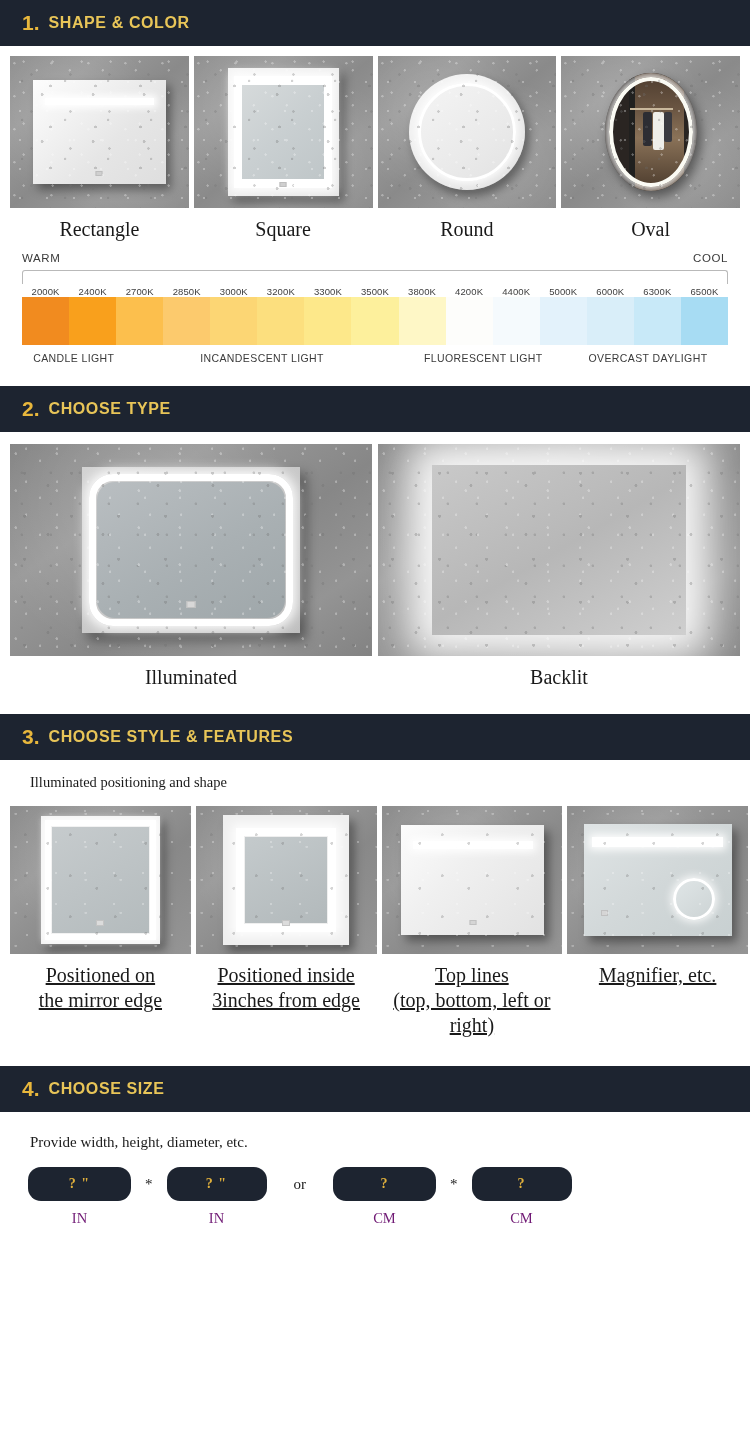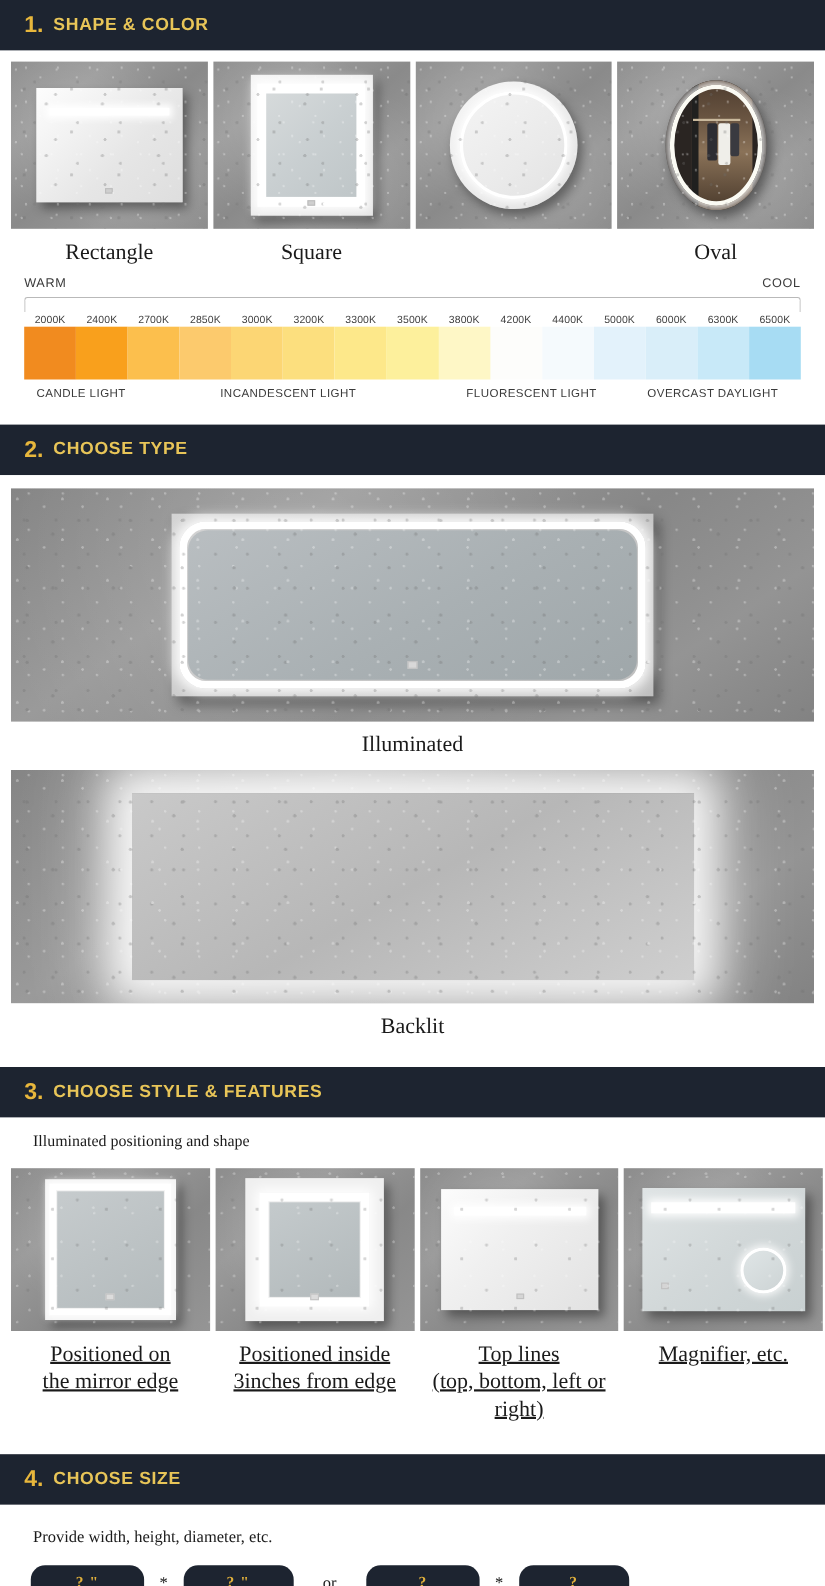--- a/index.html
+++ b/index.html
@@ -135,21 +135,21 @@
   }
   .k-swatches{ display:flex; height:48px; }
   .k-swatches i{ flex:1 1 0; display:block; }
   .k-foot{ display:flex; padding-top:7px; }
   .k-foot span{
     font-family:"Liberation Sans", sans-serif; font-size:10.5px;
     color:#3a3a3a; letter-spacing:.4px; text-align:center;
   }
 
   
-  .type-row{ display:flex; gap:6px; padding:12px 10px 0 10px;flex-direction:column; }
+  .type-row{ display:flex; gap:6px; padding:12px 10px 0 10px; }
   .type-cell{ flex:1 1 0; }
   .thumb-lg{
     width:100%; height:212px; position:relative; overflow:hidden;
     background:
       radial-gradient(circle at 35% 30%, rgba(255,255,255,.14), rgba(0,0,0,0) 55%),
       linear-gradient(145deg,#848484 0%,#9a9a9a 30%,#878787 58%,#949494 80%,#828282 100%);
   }
   .thumb-lg::after{
     content:""; position:absolute; inset:0; opacity:.30;
     background-image:
@@ -329,20 +329,21 @@
             <div class="m-dot"></div>
           </div>
       </div>
       <div class="cap">Square</div>
     </div>
 
     <div class="shape-cell">
       <div class="thumb">
         <div class="m-round"></div>
       </div>
+      <div class="cap">Round</div>
     </div>
 
     <div class="shape-cell">
       <div class="thumb">
         <div class="m-oval">
           <div class="refl"></div>
             <div class="door"></div>
           <div class="rod"></div>
             <div class="cl1"></div>
             <div class="cl2"></div>

